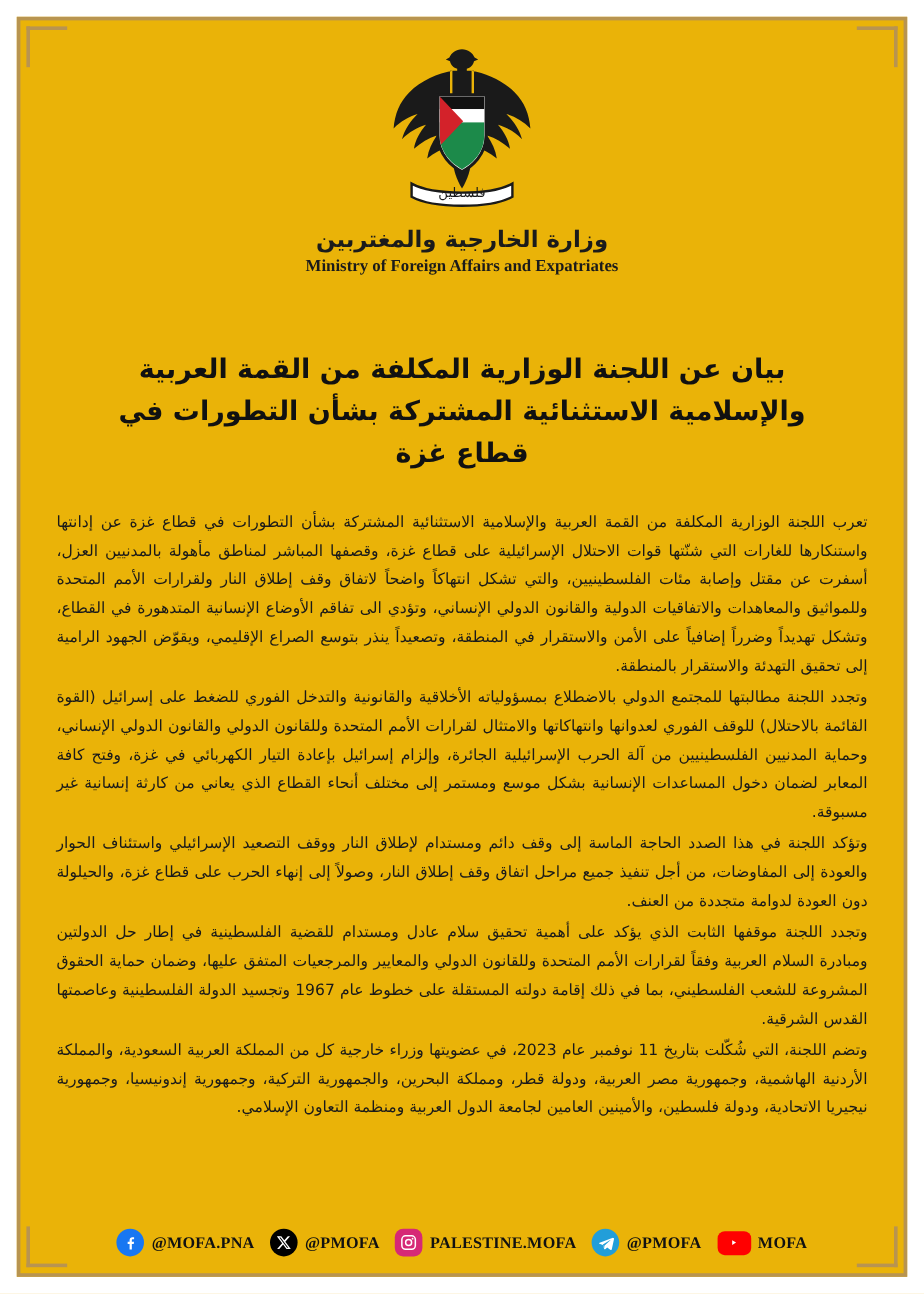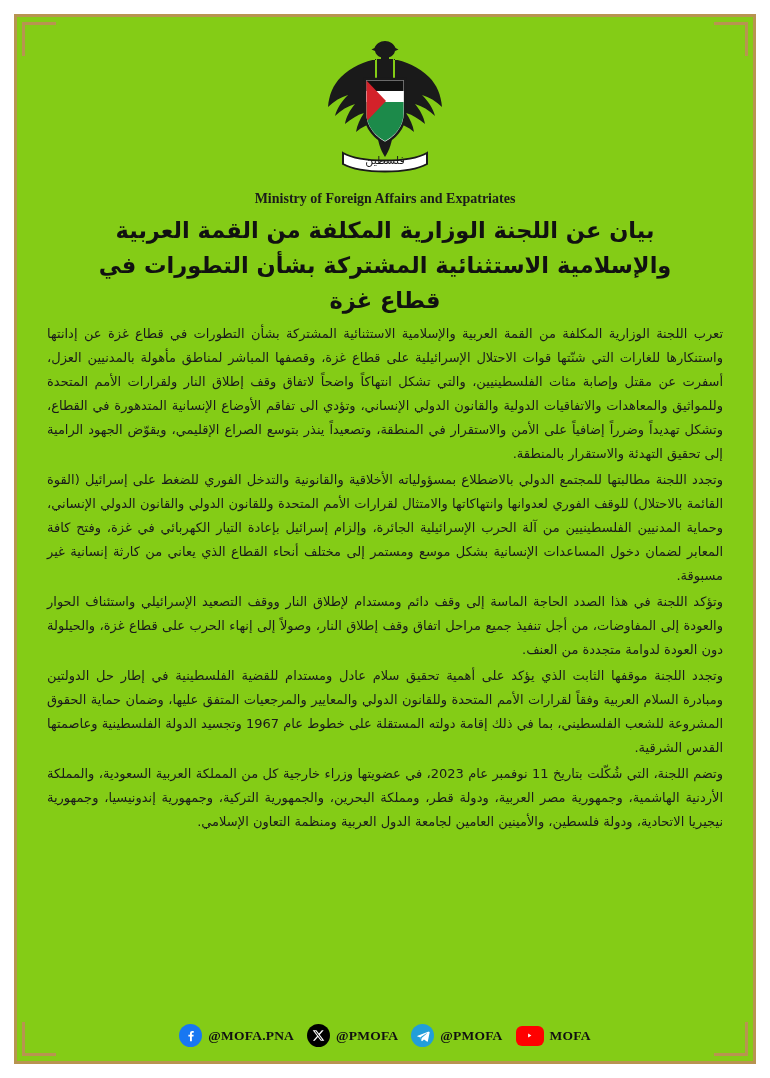--- a/index.html
+++ b/index.html
@@ -19,24 +19,25 @@
     width: 770px;
     height: 1078px;
     background: #ffffff;
     padding: 14px;
   }
   .frame {
     position: relative;
     width: 100%;
     height: 100%;
     border: 3px solid #b89450;
-    background: #84cc16;
+    background: #eab308;
     padding: 10px 26px 0 26px;
     display: flex;
     flex-direction: column;
+    gap: 24px;
   }
   
   .corner {
     position: absolute;
     width: 34px;
     height: 34px;
     border-color: #b89450;
     border-style: solid;
     border-width: 0;
   }
@@ -68,21 +69,21 @@
     font-size: 14px;
     font-weight: bold;
     color: #1b1b1b;
     direction: ltr;
     margin-top: 3px;
     line-height: 1.35;
   }
 
   
   .title {
-    margin: 4px auto 4px auto;
+    margin: 34px auto 4px auto;
     max-width: 640px;
     text-align: center;
     font-size: 22.5px;
     font-weight: bold;
     line-height: 1.55;
     color: #111111;
     direction: rtl;
   }
 
   
@@ -184,20 +185,21 @@
             <rect x="45" y="65" width="38" height="42" fill="#1c8a4a"></rect>
             <path d="M45 43 l20 21 l-20 21 z" fill="#d3222a"></path>
           </g>
         </g>
 
         <g>
           <path d="M22 116 C40 126 88 126 106 116 l0 11 C88 137 40 137 22 127 z" fill="#ffffff" stroke="#1a1a1a" stroke-width="2"></path>
           <text x="64" y="127" text-anchor="middle" font-family="DejaVu Sans, sans-serif" font-size="11" fill="#1a1a1a">فلسطين</text>
         </g>
       </svg>
+      <div class="ministry-ar">وزارة الخارجية والمغتربين</div>
       <div class="ministry-en">
         <div>Ministry of Foreign Affairs and Expatriates</div>
       </div>
     </div>
 
     <h1 class="title">بيان عن اللجنة الوزارية المكلفة من القمة العربية والإسلامية الاستثنائية المشتركة بشأن التطورات في قطاع غزة</h1>
 
     <div class="body-text">
       <p>تعرب اللجنة الوزارية المكلفة من القمة العربية والإسلامية الاستثنائية المشتركة بشأن التطورات في قطاع غزة عن إدانتها واستنكارها للغارات التي شنّتها قوات الاحتلال الإسرائيلية على قطاع غزة، وقصفها المباشر لمناطق مأهولة بالمدنيين العزل، أسفرت عن مقتل وإصابة مئات الفلسطينيين، والتي تشكل انتهاكاً واضحاً لاتفاق وقف إطلاق النار ولقرارات الأمم المتحدة وللمواثيق والمعاهدات والاتفاقيات الدولية والقانون الدولي الإنساني، وتؤدي الى تفاقم الأوضاع الإنسانية المتدهورة في القطاع، وتشكل تهديداً وضرراً إضافياً على الأمن والاستقرار في المنطقة، وتصعيداً ينذر بتوسع الصراع الإقليمي، ويقوّض الجهود الرامية إلى تحقيق التهدئة والاستقرار بالمنطقة.</p>
       <p>وتجدد اللجنة مطالبتها للمجتمع الدولي بالاضطلاع بمسؤولياته الأخلاقية والقانونية والتدخل الفوري للضغط على إسرائيل (القوة القائمة بالاحتلال) للوقف الفوري لعدوانها وانتهاكاتها والامتثال لقرارات الأمم المتحدة وللقانون الدولي والقانون الدولي الإنساني، وحماية المدنيين الفلسطينيين من آلة الحرب الإسرائيلية الجائرة، وإلزام إسرائيل بإعادة التيار الكهربائي في غزة، وفتح كافة المعابر لضمان دخول المساعدات الإنسانية بشكل موسع ومستمر إلى مختلف أنحاء القطاع الذي يعاني من كارثة إنسانية غير مسبوقة.</p>
@@ -219,20 +221,30 @@
 
       <div class="social">
         <span class="ic x">
           <svg width="13" height="13" viewBox="0 0 24 24" fill="#ffffff">
               <path d="M18.24 2.25h3.31l-7.23 8.26 8.5 11.24h-6.65l-5.21-6.82-5.96 6.82H1.69l7.73-8.84L1.26 2.25h6.82l4.71 6.23 5.45-6.23zm-1.16 17.52h1.83L7.01 4.13H5.05l12.03 15.64z"></path>
             </svg>
         </span>
         <span class="handle">@PMOFA</span>
       </div>
 
+      <div class="social">
+        <span class="ic ig">
+          <svg width="15" height="15" viewBox="0 0 24 24" fill="none" stroke="#ffffff" stroke-width="2">
+            <rect x="3" y="3" width="18" height="18" rx="5"></rect>
+            <circle cx="12" cy="12" r="4"></circle>
+            <circle cx="17.3" cy="6.7" r="1.2" fill="#ffffff" stroke="none"></circle>
+          </svg>
+        </span>
+        <span class="handle">PALESTINE.MOFA</span>
+      </div>
 
       <div class="social">
         <span class="ic tg">
           <svg width="14" height="14" viewBox="0 0 24 24" fill="#ffffff">
               <path d="M21.8 4.2 2.9 11.5c-1.1.4-1.1 1.1-.2 1.4l4.8 1.5 1.8 5.6c.2.6.4.8 1 .8.5 0 .7-.2 1-.5l2.4-2.3 4.9 3.6c.9.5 1.5.2 1.7-.8l3.1-14.6c.3-1.2-.5-1.8-1.6-1.4zM7.6 14l10.4-6.6c.5-.3.9-.1.6.2l-8.9 8-.3 3.5L7.6 14z"></path>
             </svg>
         </span>
         <span class="handle">@PMOFA</span>
       </div>
 

